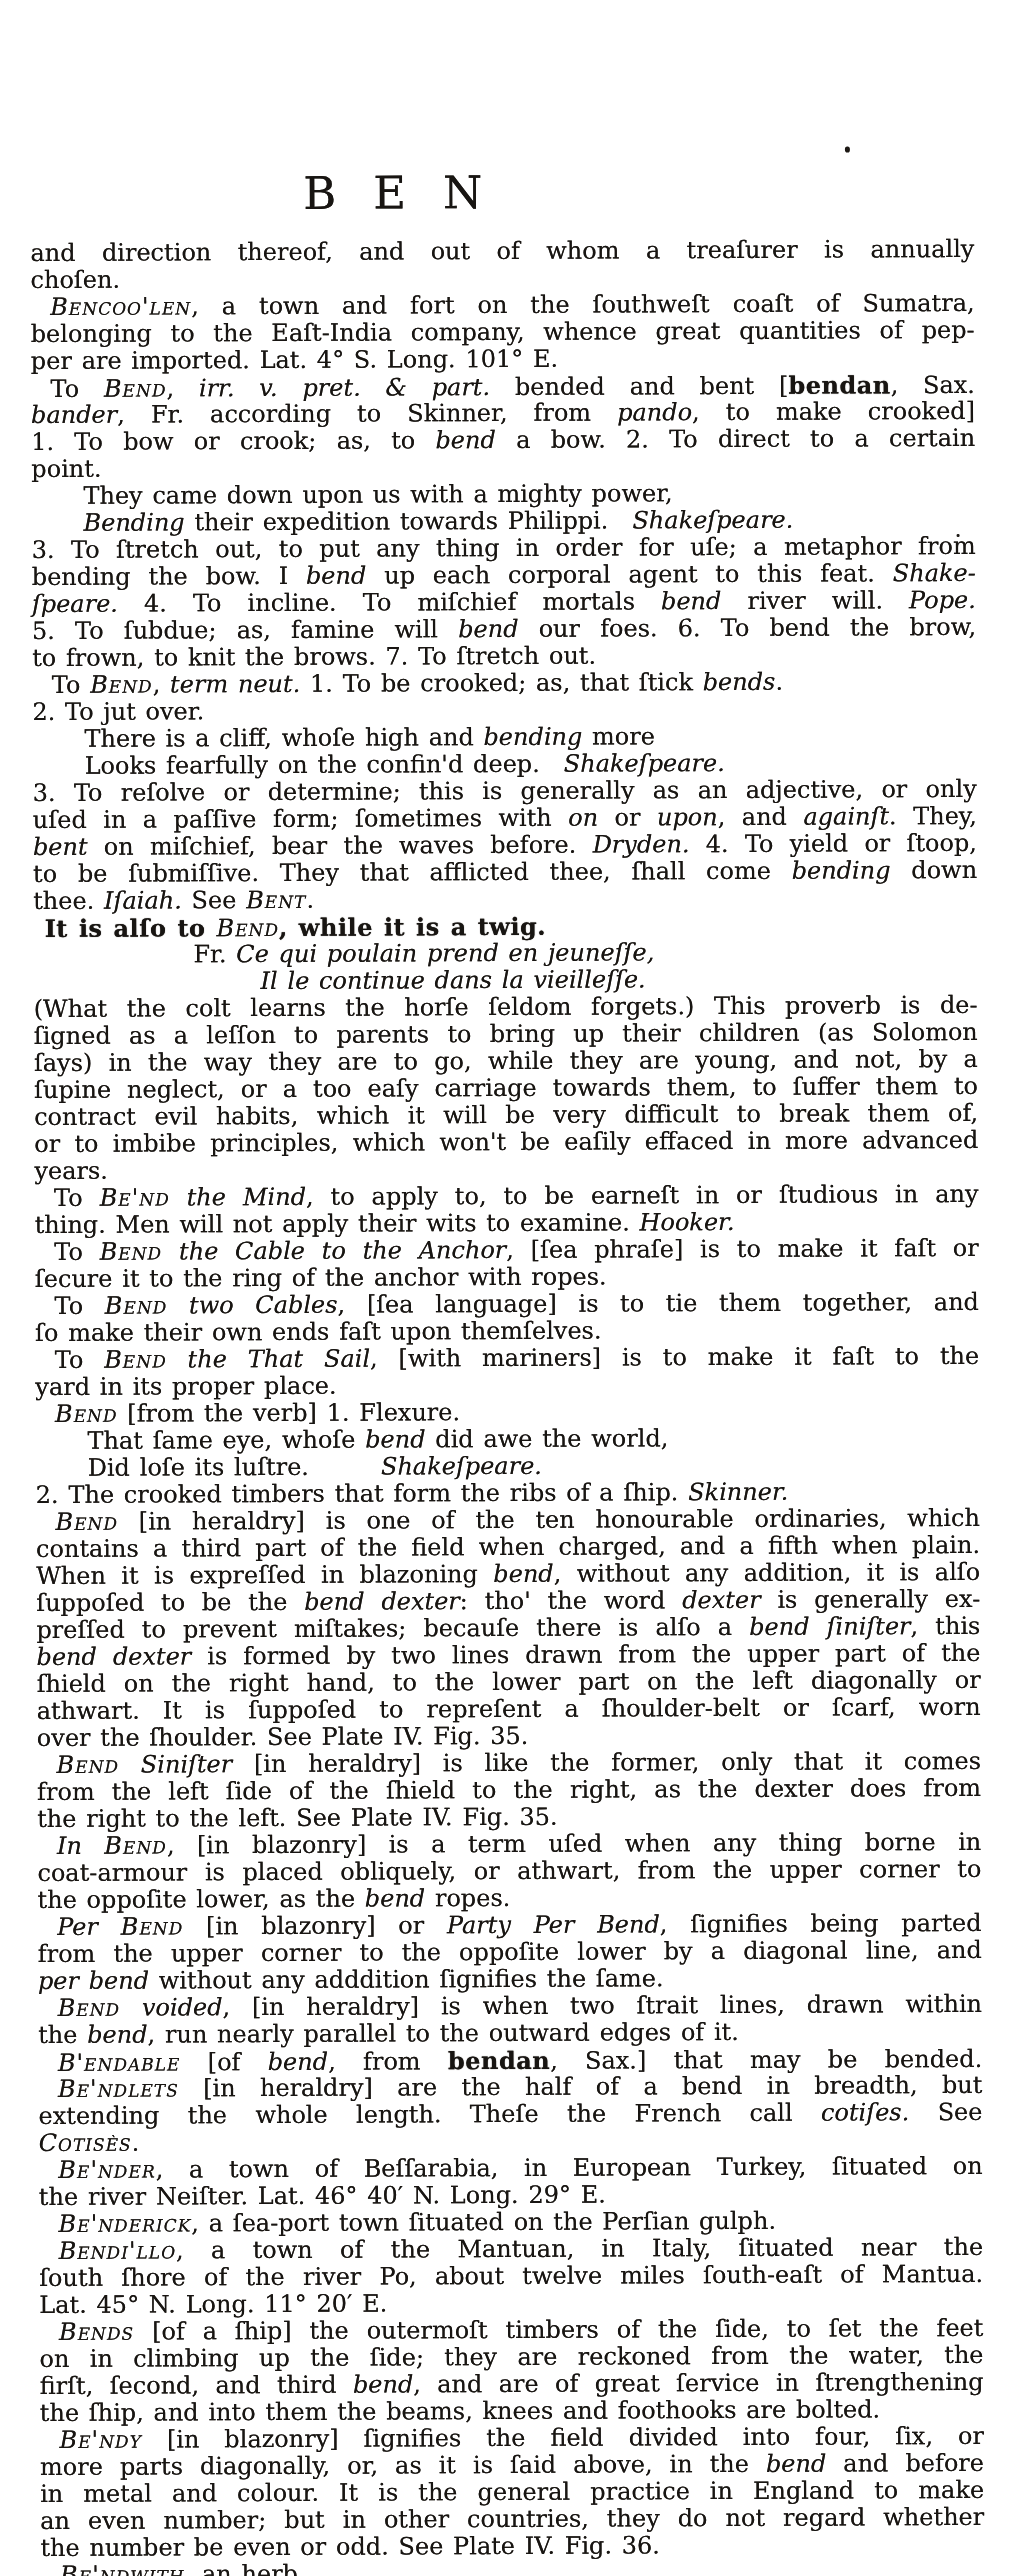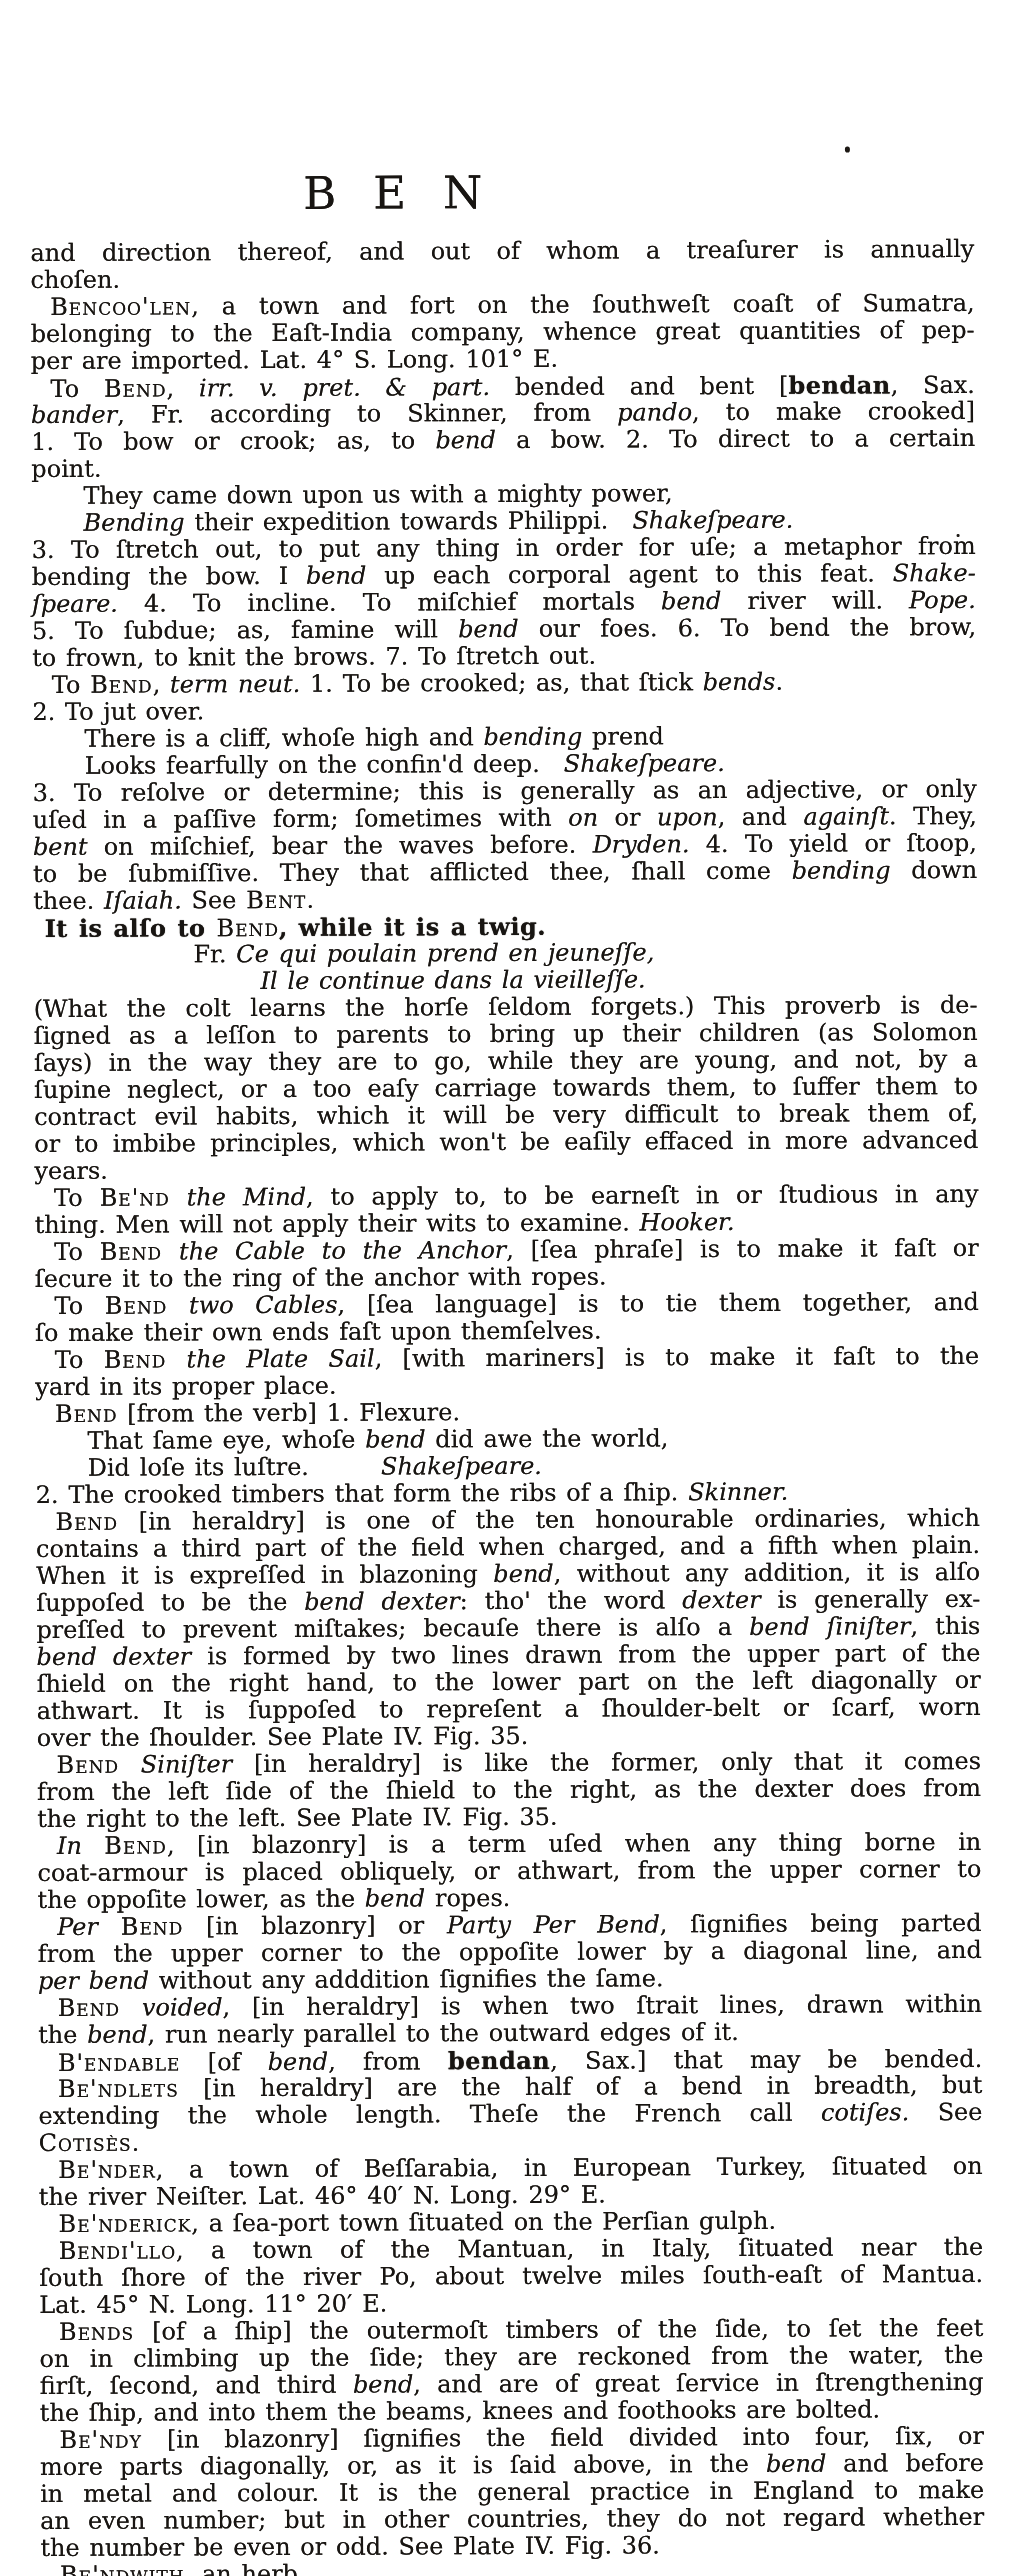--- a/index.html
+++ b/index.html
@@ -38,21 +38,21 @@
   
   .ind-n{padding-left:0;}
   .ind-e{padding-left:19.6px;}
   .ind-q{padding-left:52px;}
   .ind-bl{padding-left:11.3px;}
   .ind-f1{padding-left:160px;}
   .ind-f2{padding-left:227px;}
   
   .r{}
   .i{font-style:italic;}
-  .e{font-variant:small-caps;letter-spacing:1px;}
+  .e{font-variant:small-caps;letter-spacing:1px;font-style:italic;}
   .bl{font-weight:700;letter-spacing:0.5px;text-shadow:0 0 0.8px rgba(20,16,10,.9);}
   .speck{position:absolute;background:#1c1814;border-radius:50%;}
 </style>
 </head>
 <body>
 
 <div id="sheet">
   <div id="running-head">B E N</div>
   <div id="text-block">
       <div class="ln ind-n j"><span class="r">and direction thereof, and out of whom a treaſurer is annually</span></div>
@@ -66,21 +66,21 @@
       <div class="ln ind-n"><span class="r">point.</span></div>
       <div class="ln ind-q"><span class="r">They came down upon us with a mighty power,</span></div>
       <div class="ln ind-q"><span class="i">Bending</span><span class="r"> their expedition towards Philippi. </span><span class="i">Shakeſpeare.</span></div>
       <div class="ln ind-n j"><span class="r">3. To ſtretch out, to put any thing in order for uſe; a metaphor from</span></div>
       <div class="ln ind-n j"><span class="r">bending the bow.  I </span><span class="i">bend</span><span class="r"> up each corporal agent to this feat.  </span><span class="i">Shake-</span></div>
       <div class="ln ind-n j"><span class="i">ſpeare.</span><span class="r">  4. To incline.  To miſchief mortals </span><span class="i">bend</span><span class="r"> river will.  </span><span class="i">Pope.</span></div>
       <div class="ln ind-n j"><span class="r">5. To ſubdue; as, famine will </span><span class="i">bend</span><span class="r"> our foes.  6. To bend the brow,</span></div>
       <div class="ln ind-n"><span class="r">to frown, to knit the brows.  7. To ſtretch out.</span></div>
       <div class="ln ind-e"><span class="r">To </span><span class="e">Bend</span><span class="r">, </span><span class="i">term neut.</span><span class="r">  1. To be crooked; as, that ſtick </span><span class="i">bends</span><span class="r">.</span></div>
       <div class="ln ind-n"><span class="r">2. To jut over.</span></div>
-      <div class="ln ind-q"><span class="r">There is a cliff, whoſe high and </span><span class="i">bending</span><span class="r"> prend</span></div>
+      <div class="ln ind-q"><span class="r">There is a cliff, whoſe high and </span><span class="i">bending</span><span class="r"> more</span></div>
       <div class="ln ind-q"><span class="r">Looks fearfully on the confin'd deep. </span><span class="i">Shakeſpeare.</span></div>
       <div class="ln ind-n j"><span class="r">3. To reſolve or determine; this is generally as an adjective, or only</span></div>
       <div class="ln ind-n j"><span class="r">uſed in a paſſive form; ſometimes with </span><span class="i">on</span><span class="r"> or </span><span class="i">upon</span><span class="r">, and </span><span class="i">againſt</span><span class="r">.  They,</span></div>
       <div class="ln ind-n j"><span class="i">bent</span><span class="r"> on miſchief, bear the waves before.  </span><span class="i">Dryden.</span><span class="r">  4. To yield or ſtoop,</span></div>
       <div class="ln ind-n j"><span class="r">to be ſubmiſſive.  They that afflicted thee, ſhall come </span><span class="i">bending</span><span class="r"> down</span></div>
       <div class="ln ind-n"><span class="r">thee.  </span><span class="i">Iſaiah.</span><span class="r">  See </span><span class="e">Bent</span><span class="r">.</span></div>
       <div class="ln ind-bl"><span class="bl">It is alſo to </span><span class="e">Bend</span><span class="bl">, while it is a twig.</span></div>
       <div class="ln ind-f1"><span class="r">Fr. </span><span class="i">Ce qui poulain prend en jeuneſſe,</span></div>
       <div class="ln ind-f2"><span class="i">Il le continue dans la vieilleſſe.</span></div>
       <div class="ln ind-n j"><span class="r">(What the colt learns the horſe ſeldom forgets.)  This proverb is de-</span></div>
@@ -89,21 +89,21 @@
       <div class="ln ind-n j"><span class="r">ſupine neglect, or a too eaſy carriage towards them, to ſuffer them to</span></div>
       <div class="ln ind-n j"><span class="r">contract evil habits, which it will be very difficult to break them of,</span></div>
       <div class="ln ind-n j"><span class="r">or to imbibe principles, which won't be eaſily effaced in more advanced</span></div>
       <div class="ln ind-n"><span class="r">years.</span></div>
       <div class="ln ind-e j"><span class="r">To </span><span class="e">Be'nd</span><span class="i"> the Mind</span><span class="r">, to apply to, to be earneſt in or ſtudious in any</span></div>
       <div class="ln ind-n"><span class="r">thing.  Men will not apply their wits to examine.  </span><span class="i">Hooker.</span></div>
       <div class="ln ind-e j"><span class="r">To </span><span class="e">Bend</span><span class="i"> the Cable to the Anchor</span><span class="r">, [ſea phraſe] is to make it faſt or</span></div>
       <div class="ln ind-n"><span class="r">ſecure it to the ring of the anchor with ropes.</span></div>
       <div class="ln ind-e j"><span class="r">To </span><span class="e">Bend</span><span class="i"> two Cables</span><span class="r">, [ſea language] is to tie them together, and</span></div>
       <div class="ln ind-n"><span class="r">ſo make their own ends faſt upon themſelves.</span></div>
-      <div class="ln ind-e j"><span class="r">To </span><span class="e">Bend</span><span class="i"> the Plate Sail</span><span class="r">, [with mariners] is to make it faſt to the</span></div>
+      <div class="ln ind-e j"><span class="r">To </span><span class="e">Bend</span><span class="i"> the That Sail</span><span class="r">, [with mariners] is to make it faſt to the</span></div>
       <div class="ln ind-n"><span class="r">yard in its proper place.</span></div>
       <div class="ln ind-e"><span class="e">Bend</span><span class="r"> [from the verb] 1. Flexure.</span></div>
       <div class="ln ind-q"><span class="r">That ſame eye, whoſe </span><span class="i">bend</span><span class="r"> did awe the world,</span></div>
       <div class="ln ind-q"><span class="r">Did loſe its luſtre.   </span><span class="i">Shakeſpeare.</span></div>
       <div class="ln ind-n"><span class="r">2. The crooked timbers that form the ribs of a ſhip.  </span><span class="i">Skinner.</span></div>
       <div class="ln ind-e j"><span class="e">Bend</span><span class="r"> [in heraldry] is one of the ten honourable ordinaries, which</span></div>
       <div class="ln ind-n j"><span class="r">contains a third part of the field when charged, and a fifth when plain.</span></div>
       <div class="ln ind-n j"><span class="r">When it is expreſſed in blazoning </span><span class="i">bend</span><span class="r">, without any addition, it is alſo</span></div>
       <div class="ln ind-n j"><span class="r">ſuppoſed to be the </span><span class="i">bend dexter</span><span class="r">: tho' the word </span><span class="i">dexter</span><span class="r"> is generally ex-</span></div>
       <div class="ln ind-n j"><span class="r">preſſed to prevent miſtakes; becauſe there is alſo a </span><span class="i">bend ſiniſter</span><span class="r">, this</span></div>

